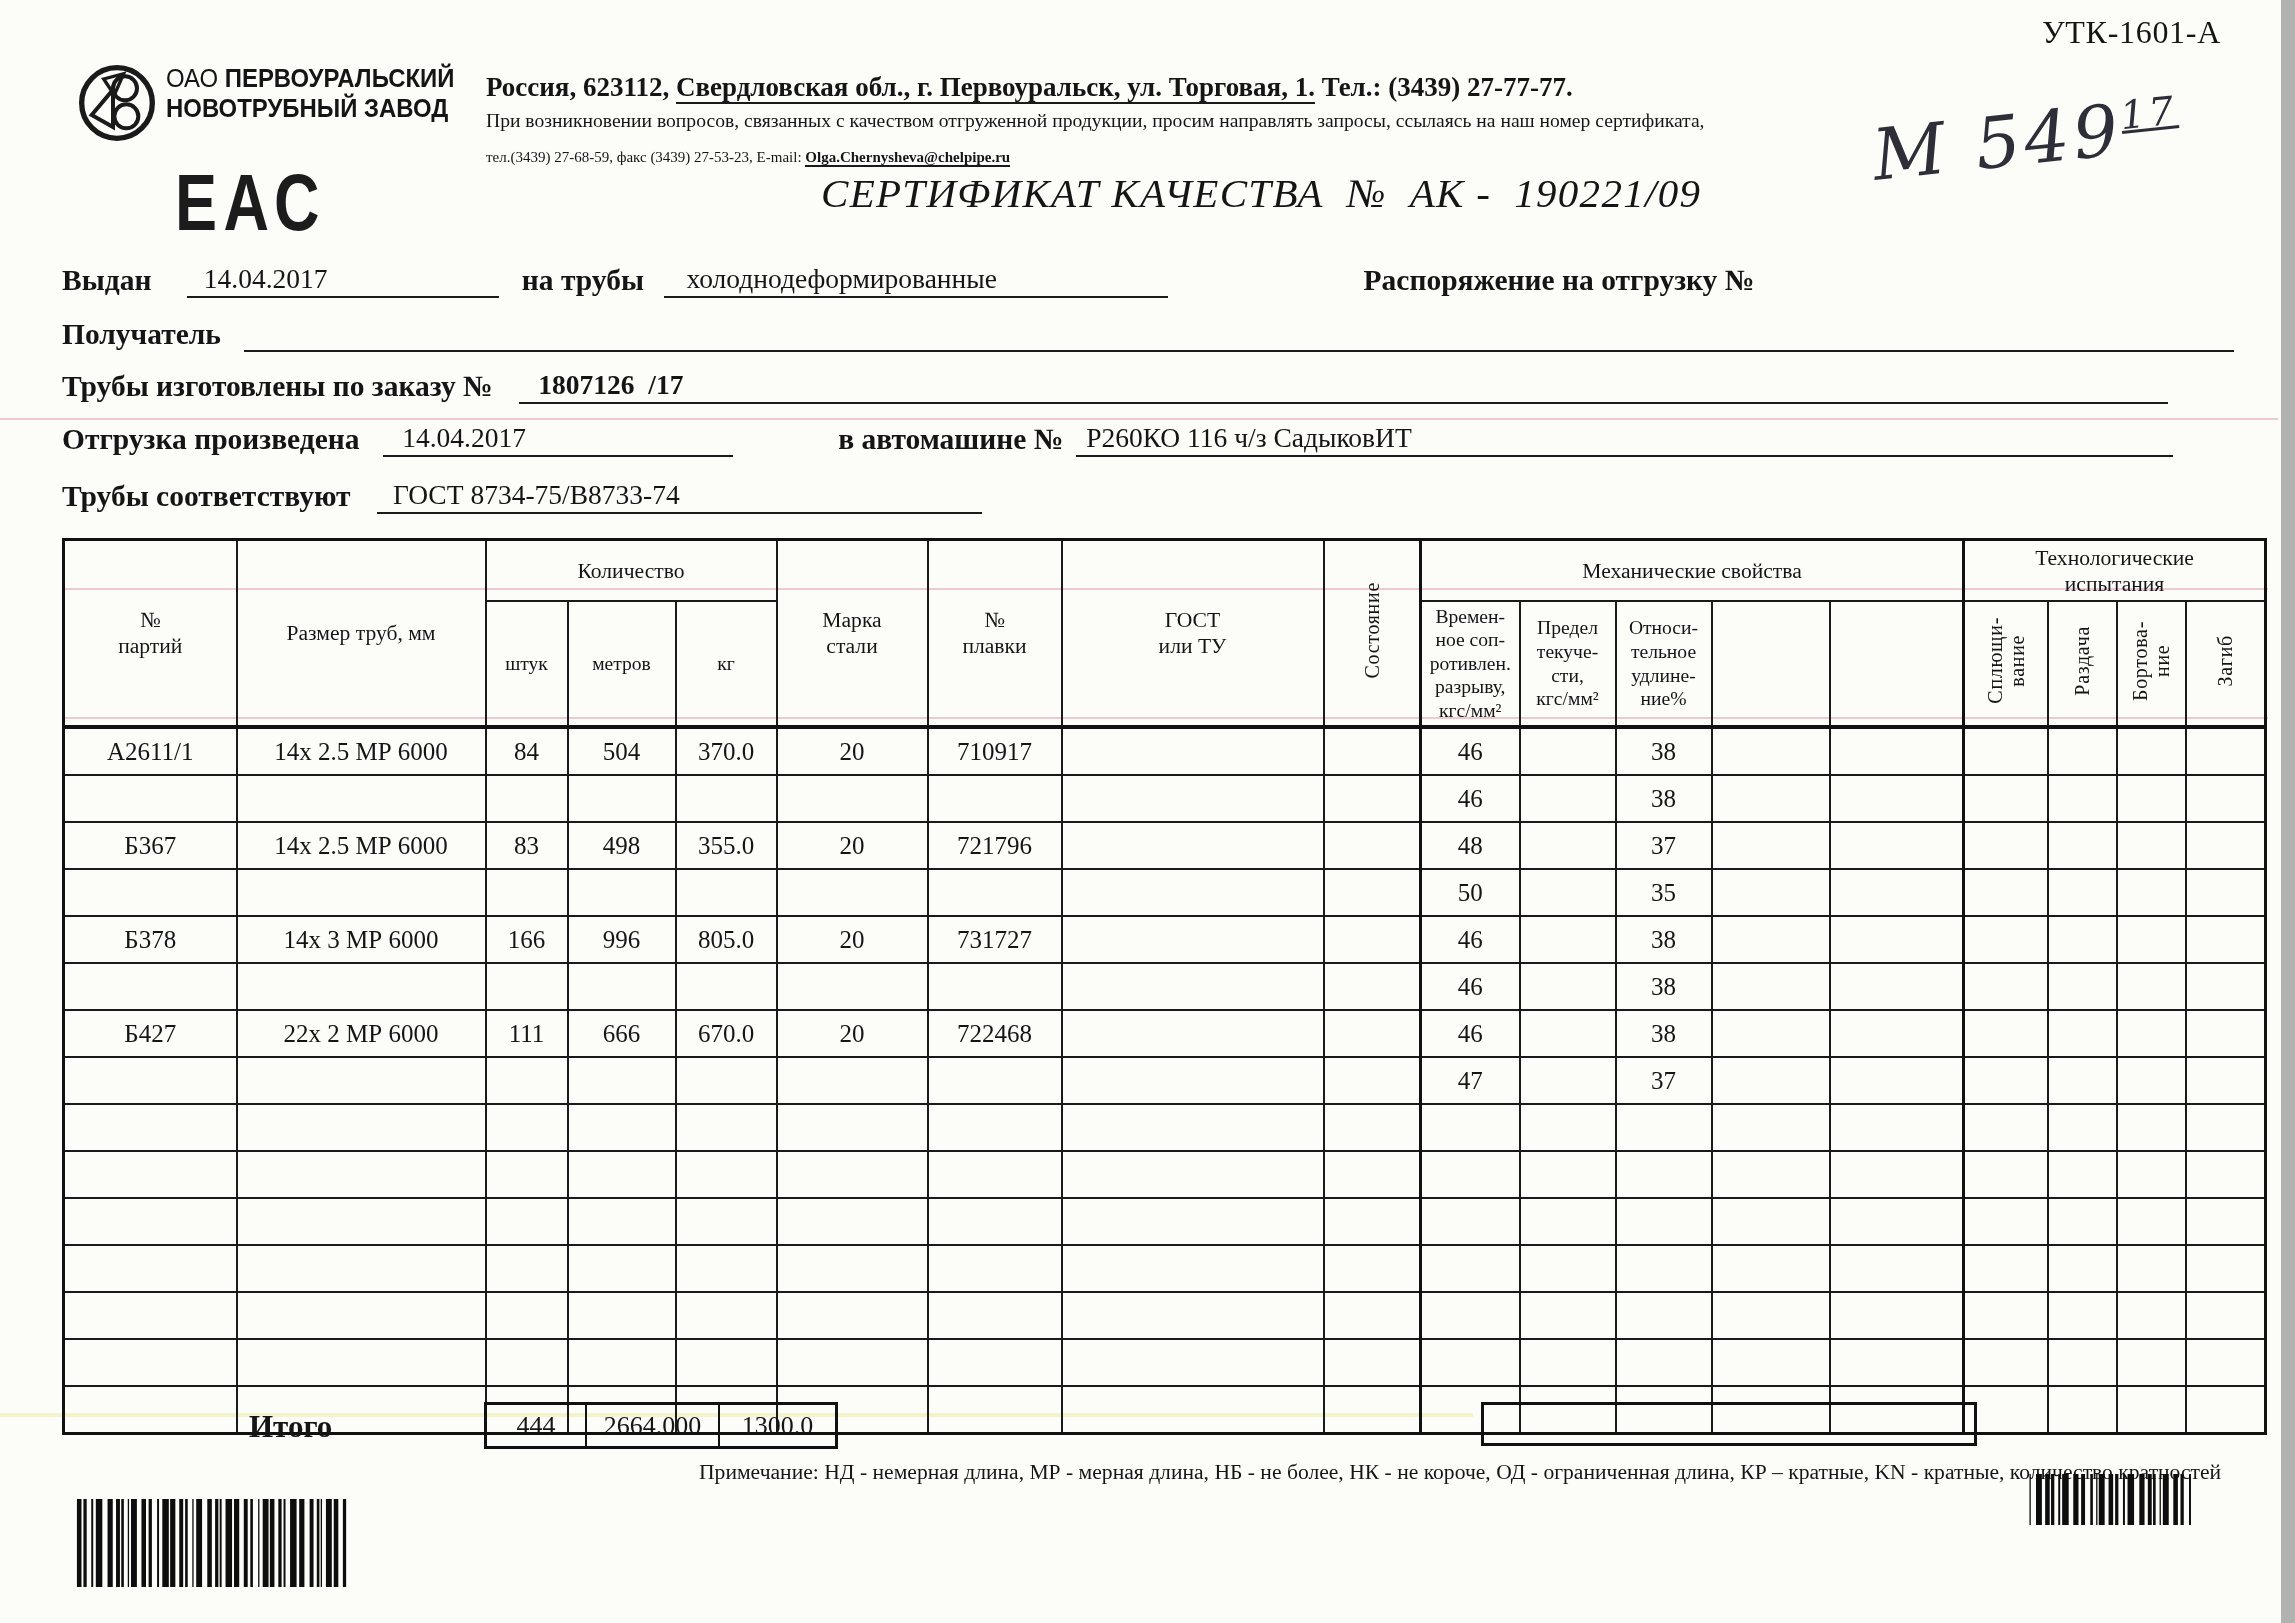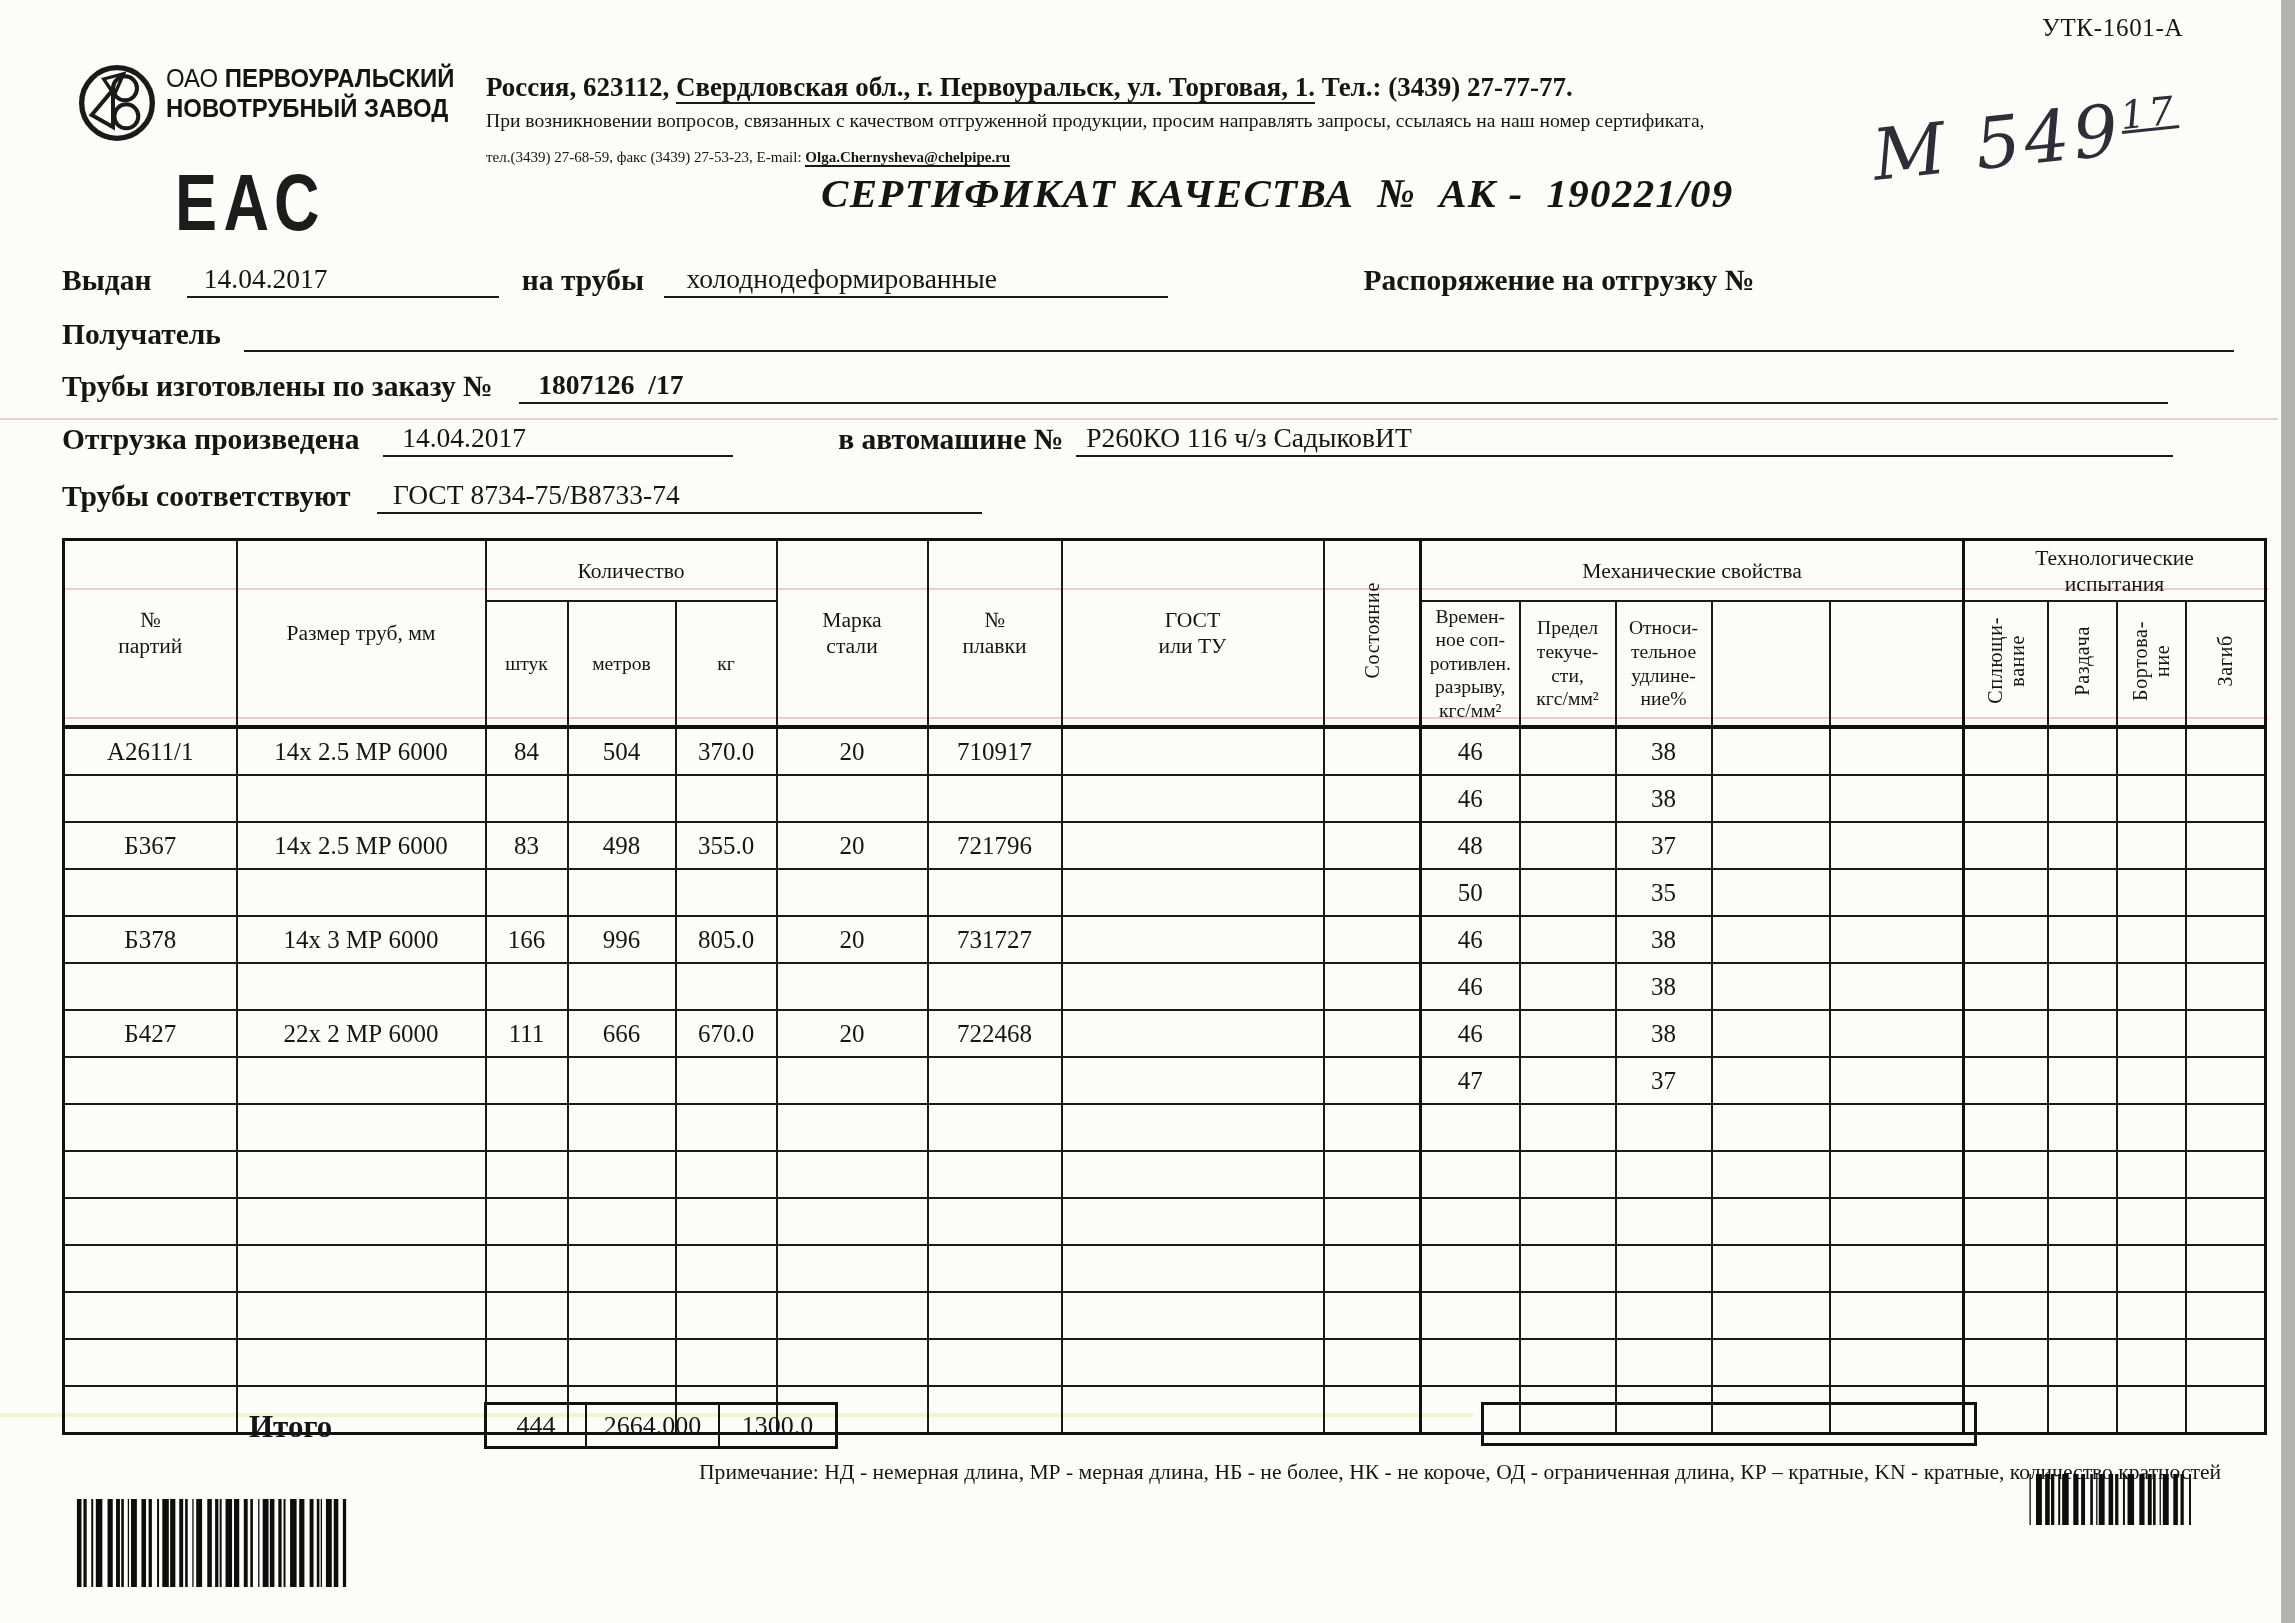--- a/index.html
+++ b/index.html
@@ -3,42 +3,42 @@
 <meta charset="utf-8">
 <style>
   html,body{margin:0;padding:0;}
   body{
     width:2295px;height:1623px;position:relative;overflow:hidden;
     background:#fcfcf9;color:#151515;
     font-family:"Liberation Serif", serif;
   }
   .abs{position:absolute;}
   
-  .form-code{left:2042px;top:14.4px;font-size:25px;letter-spacing:0.7px;}
+  .form-code{left:2042px;top:14.4px;font-size:32px;letter-spacing:0.7px;}
   .handwritten{left:1872px;top:98px;font-size:71px;font-style:italic;
     font-family:"DejaVu Serif",serif;color:#2e2e38;transform:rotate(-6deg);letter-spacing:3.9px;}
   .handwritten sup{font-size:39px;text-decoration:underline;}
   
   .logo-row{left:77px;top:63px;display:flex;align-items:flex-start;}
   .logo-circle{width:80px;height:80px;flex:0 0 auto;}
   .org-text{margin-left:9.2px;font-family:"Liberation Sans",sans-serif;
     font-size:26px;line-height:30px;font-weight:700;transform:scaleX(.92);transform-origin:left top;
     letter-spacing:0px;white-space:nowrap;}
   .org-text .oao{font-weight:400;}
   .eac{left:175px;top:157px;font-family:"Liberation Sans",sans-serif;font-weight:700;
     font-size:63px;letter-spacing:6.5px;transform:scaleY(1.25);transform-origin:left top;color:#1c1c1c;}
   
   .contact{left:486px;top:72px;width:1407px;}
   .contact .l1{font-size:27px;font-weight:700;white-space:nowrap;}
   .contact .l1 .u{border-bottom:2.6px solid #1a1a1a;}
   .contact .l2{font-size:19.6px;margin-top:6.5px;white-space:nowrap;}
   .contact .l3{font-size:15px;margin-top:17px;white-space:nowrap;}
   .contact .email{font-weight:700;border-bottom:2.6px solid #1a1a1a;}
   
-  .title{left:821px;top:169px;font-size:41px;font-weight:700;font-style:italic;
+  .title{left:821px;top:169px;font-size:41px;font-weight:400;font-style:italic;
     letter-spacing:1.3px;white-space:pre;}
   
   .frow{display:flex;align-items:flex-end;position:absolute;left:62px;white-space:pre;}
   .flabel{font-size:29.5px;font-weight:700;line-height:35px;}
   .ufield{border-bottom:2px solid #1b1b1b;font-size:27.5px;line-height:35px;min-height:35px;}
   .pre{white-space:pre-line;}
   
   table.cert{position:absolute;left:62px;top:538px;border-collapse:collapse;table-layout:fixed;
     width:2203px;border:3.9px solid #111;background:transparent;}
   table.cert th, table.cert td{border:2px solid #1a1a1a;padding:0;text-align:center;vertical-align:middle;}

